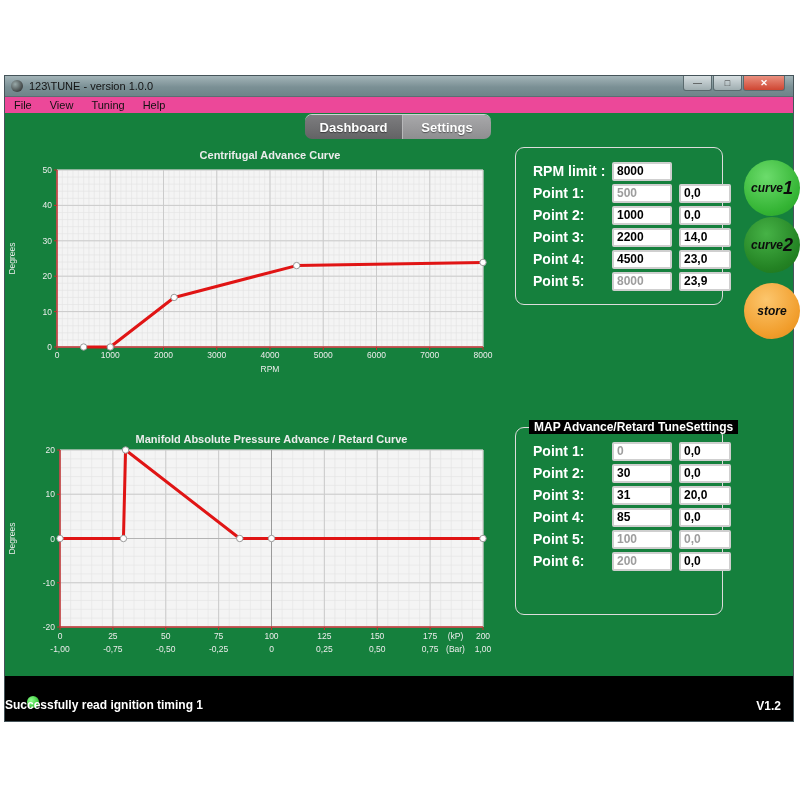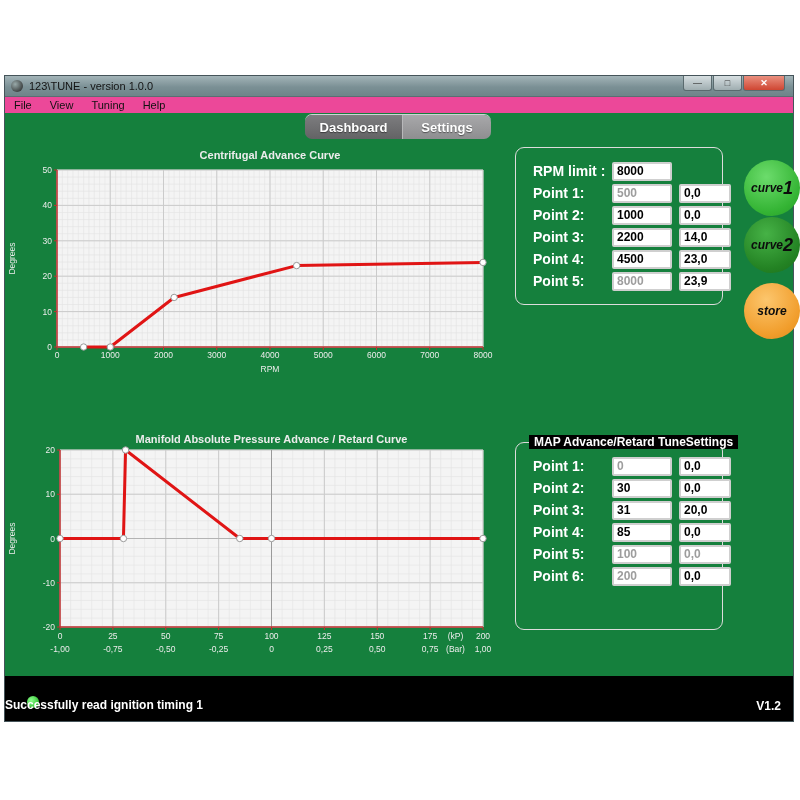--- a/index.html
+++ b/index.html
@@ -22,21 +22,21 @@
   .tab{height:24px;display:flex;align-items:center;justify-content:center;color:#fff;font-weight:bold;font-size:13px;text-shadow:0 1px 1px rgba(0,0,0,.45);cursor:pointer}
   .tab.dash{width:97px;background:linear-gradient(#7d7d7f,#636365)}
   .tab.set{width:88px;background:linear-gradient(#a8a8aa,#8e8e90);border-left:1px solid #b8b8ba}
   
   .chart{position:absolute;left:0}
   #chart1{top:30px}
   #chart2{top:314px}
   
   .panel{position:absolute;left:510px;width:208px;border:1px solid #dcdcdc;border-radius:9px;box-sizing:border-box;padding-top:12px}
   #panel1{top:34px;height:158px}
-  #panel2{top:329px;height:188px}
+  #panel2{top:314px;height:188px}
   .panel-title{position:absolute;top:-8px;left:13px;background:#000;padding:0 5px;color:#fff;font-weight:bold;font-size:12px;white-space:nowrap}
   .prow{display:flex;align-items:center;height:22px;padding-left:17px}
   .plabel{width:79px;color:#fff;font-weight:bold;font-size:14px;flex:0 0 auto}
   .pinput{width:50px;height:13px;background:#fff;border:2px solid #cfcfcf;border-radius:2px;font-family:"Liberation Sans",sans-serif;font-weight:bold;font-size:12px;color:#000;padding:1px 3px;margin-right:7px;flex:0 0 auto}
   .pinput.deg{width:42px}
   .pinput.dim{color:#9d9d9d}
   
   .round-btn{position:absolute;left:739px;width:56px;height:56px;border-radius:50%;display:flex;flex-direction:row;align-items:center;justify-content:center;font-style:italic;font-weight:bold;color:#0c0c0c;cursor:pointer;border:none;font-family:"Liberation Sans",sans-serif}
   #btn-curve1{top:47px;background:radial-gradient(circle at 40% 30%,#6cdc6c,#34b434 68%,#279a27)}
   #btn-curve2{top:104px;background:radial-gradient(circle at 40% 30%,#46b246,#238223 68%,#1c6e1c)}

